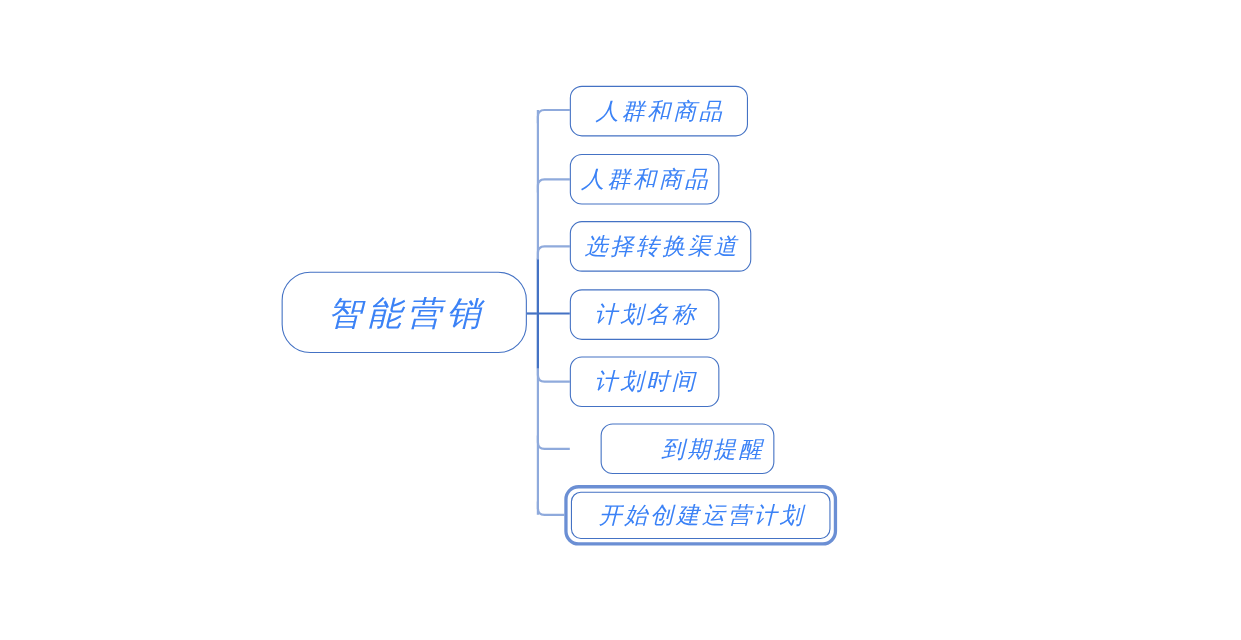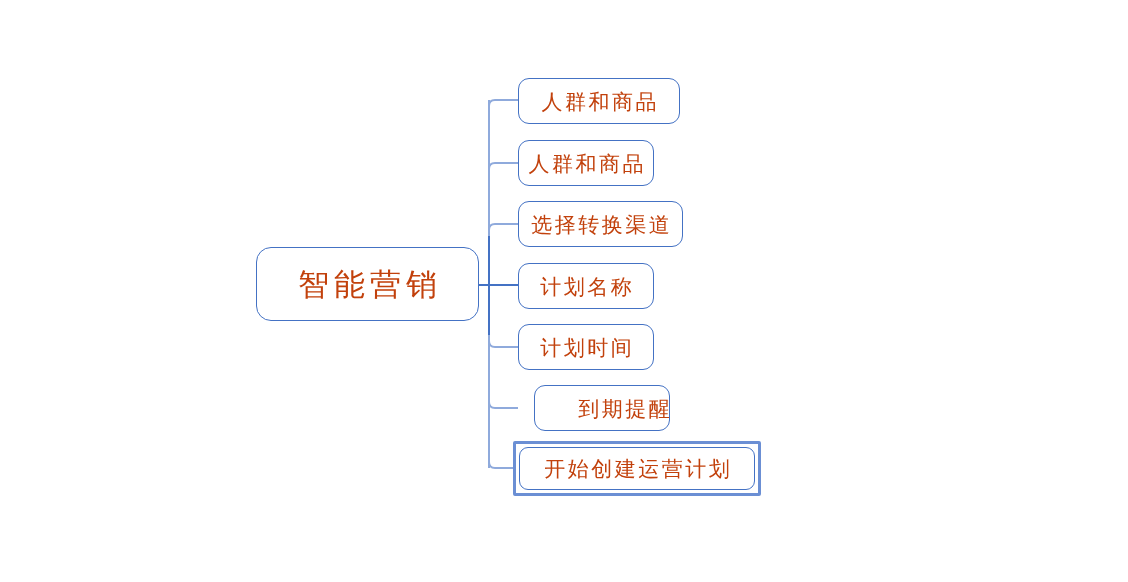--- a/index.html
+++ b/index.html
@@ -33,64 +33,65 @@
     pointer-events: none;
   }
 
   
   .node {
     position: absolute;
     box-sizing: border-box;
     background: #ffffff;
     border: 1.5px solid #4472C4;
     border-radius: 11px;
-    color: #c2410c;
+    color: #3b82f6;
     display: flex;
     align-items: center;
     justify-content: center;
     white-space: nowrap;
     line-height: 1;
+    font-style: italic;
   }
 
   .node-root {
     left: 256px;
     top: 247px;
     width: 223px;
     height: 74px;
-    border-radius: 15px;
+    border-radius: 26px;
     border: 1.5px solid #4472C4;
     font-size: 31px;
     letter-spacing: 5px;
     text-indent: 5px;
   }
 
   .node-child {
     height: 46px;
     font-size: 21px;
     letter-spacing: 2.5px;
     text-indent: 2.5px;
   }
 
   .n1 { left: 518px; top: 78px;  width: 162px; }
   .n2 { left: 518px; top: 140px; width: 136px; }
   .n3 { left: 518px; top: 201px; width: 165px; }
   .n4 { left: 518px; top: 263px; width: 136px; }
   .n5 { left: 518px; top: 324px; width: 136px; }
-  .n6 { left: 534px; top: 385px; width: 136px; padding-left: 44px; }
+  .n6 { left: 546px; top: 385px; width: 158px; padding-left: 44px; }
 
   
   .node-selected-wrap {
     position: absolute;
     left: 513px;
     top: 441px;
     width: 248px;
     height: 55px;
     box-sizing: border-box;
     border: 3.5px solid #6B8FD4;
-    border-radius: 2px;
+    border-radius: 13px;
     background: #ffffff;
     padding: 2px;
   }
   .node-selected-wrap .node {
     position: absolute;
     left: 3px;
     top: 3px;
     right: 3px;
     bottom: 3px;
     width: auto;

